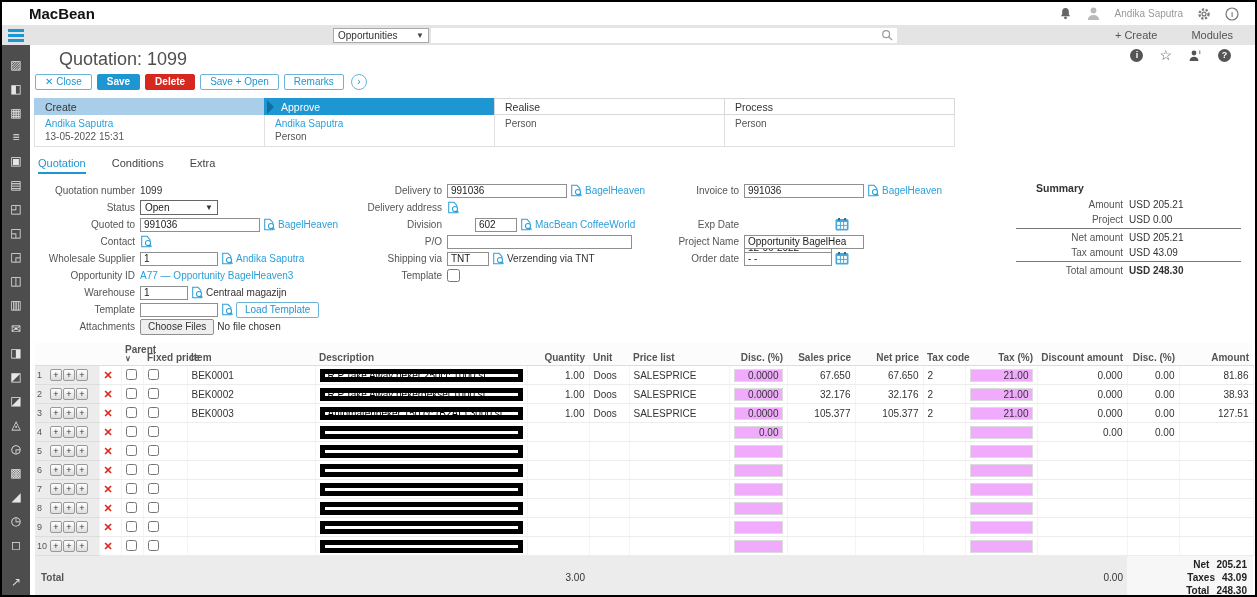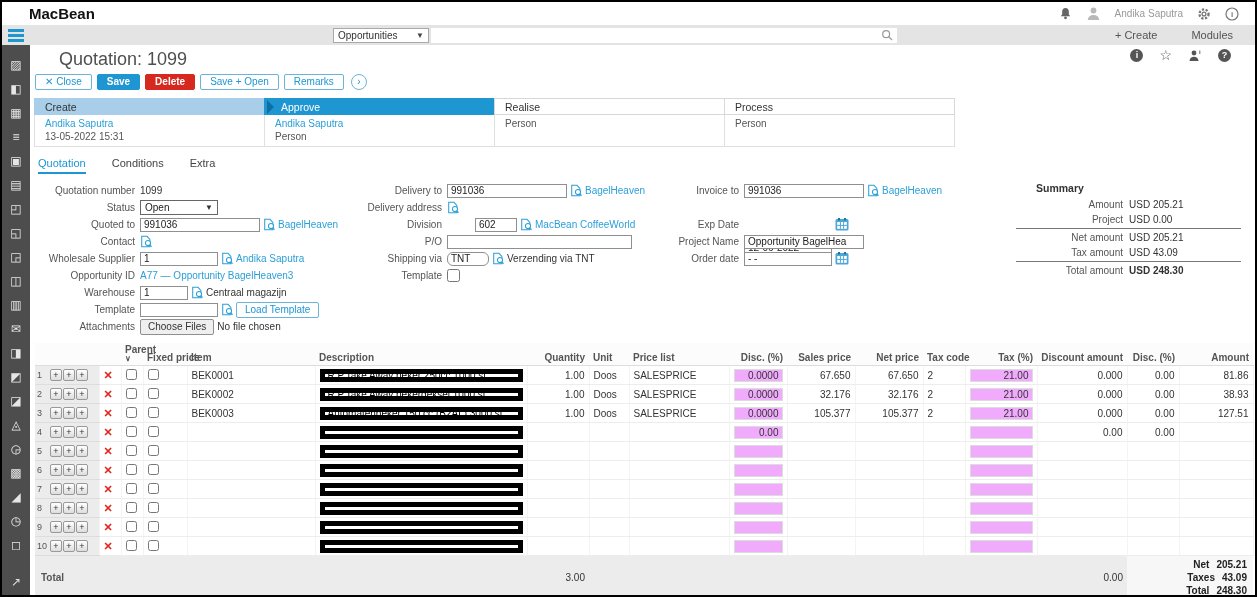--- a/index.html
+++ b/index.html
@@ -397,21 +397,21 @@
             </div>
             <div class="frow">
               <div class="flabel" style="width: 85px;">P/O</div>
               <div class="fval">
                 <input class="tin" style="width: 185px;">
               </div>
             </div>
             <div class="frow">
               <div class="flabel" style="width: 85px;">Shipping via</div>
               <div class="fval">
-                <input class="tin" value="TNT" style="width: 42px; border-radius: 6px;">
+                <input class="tin" value="TNT" style="width: 42px;">
                 <span class="lookup">
                   <svg width="12" height="13" viewBox="0 0 14 15">
                     <path d="M2 1.5h6.2L11.5 5v8.5H2z" fill="#fff" stroke="#2b9fd8" stroke-width="1.2"></path>
                     <circle cx="9.3" cy="9.3" r="3" fill="#fff" stroke="#2b9fd8" stroke-width="1.2"></circle>
                     <line x1="11.4" y1="11.4" x2="13.4" y2="13.6" stroke="#2b9fd8" stroke-width="1.5"></line>
                   </svg>
                 </span>
                 <span class="ftext">Verzending via TNT</span>
               </div>
             </div>

